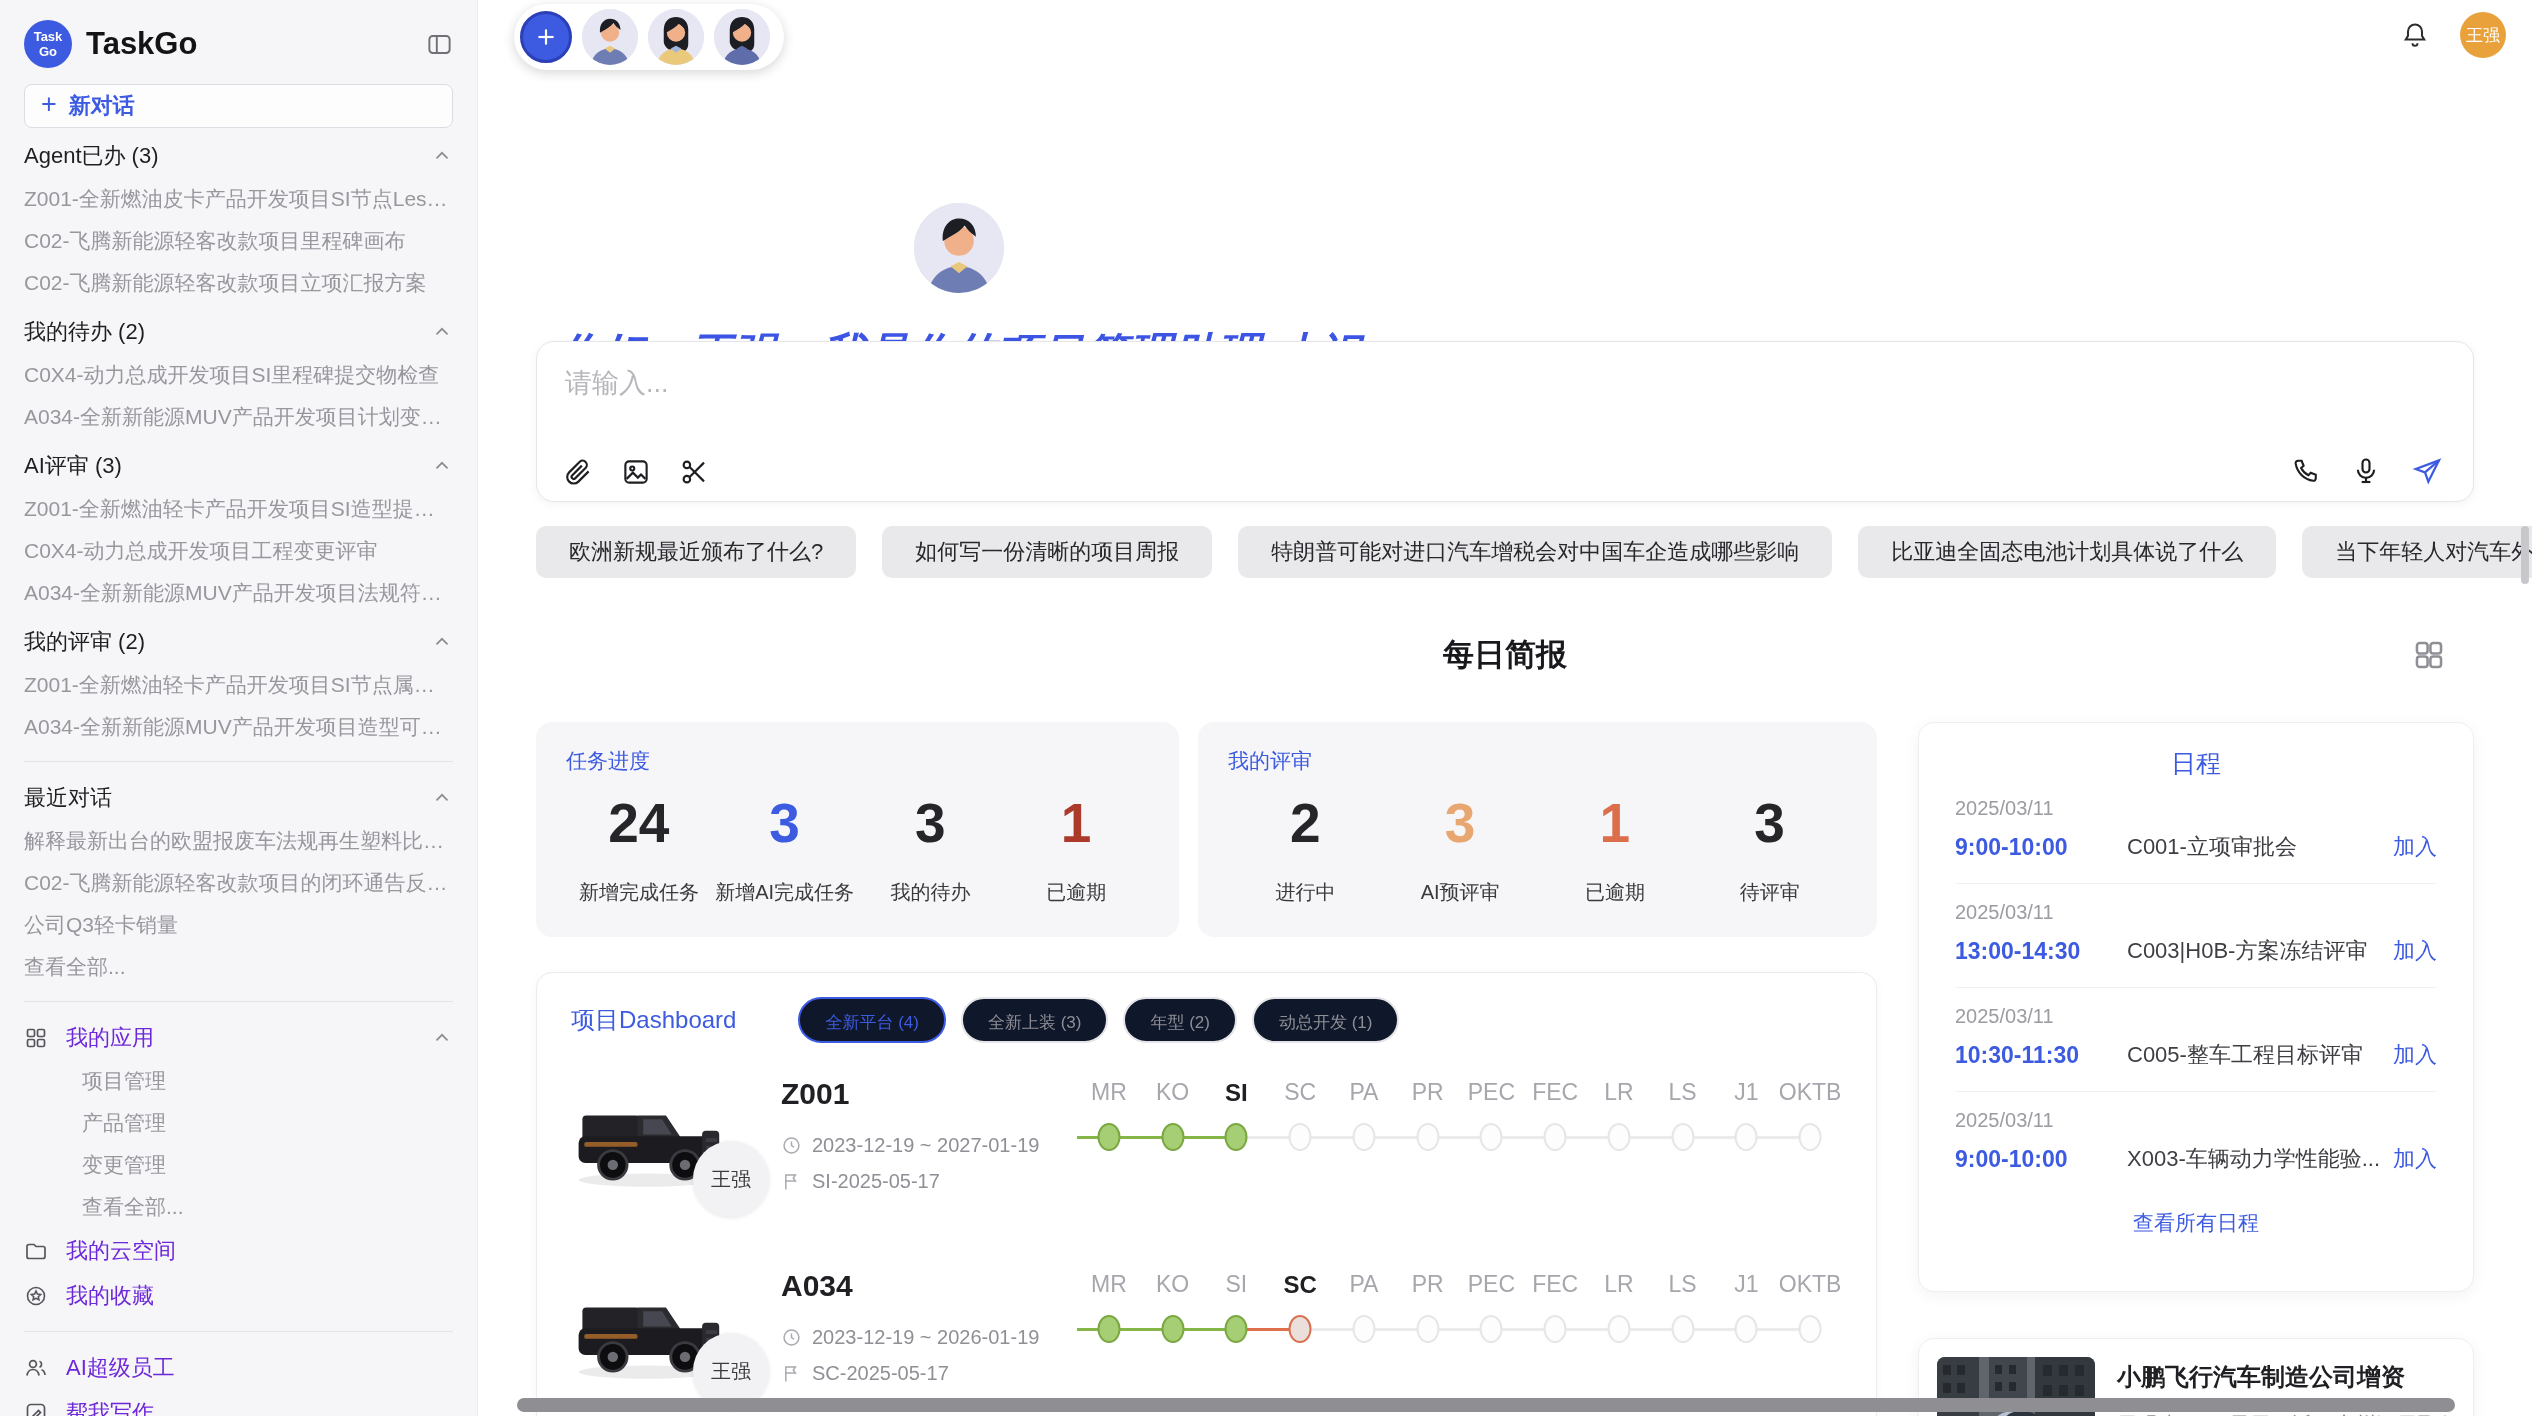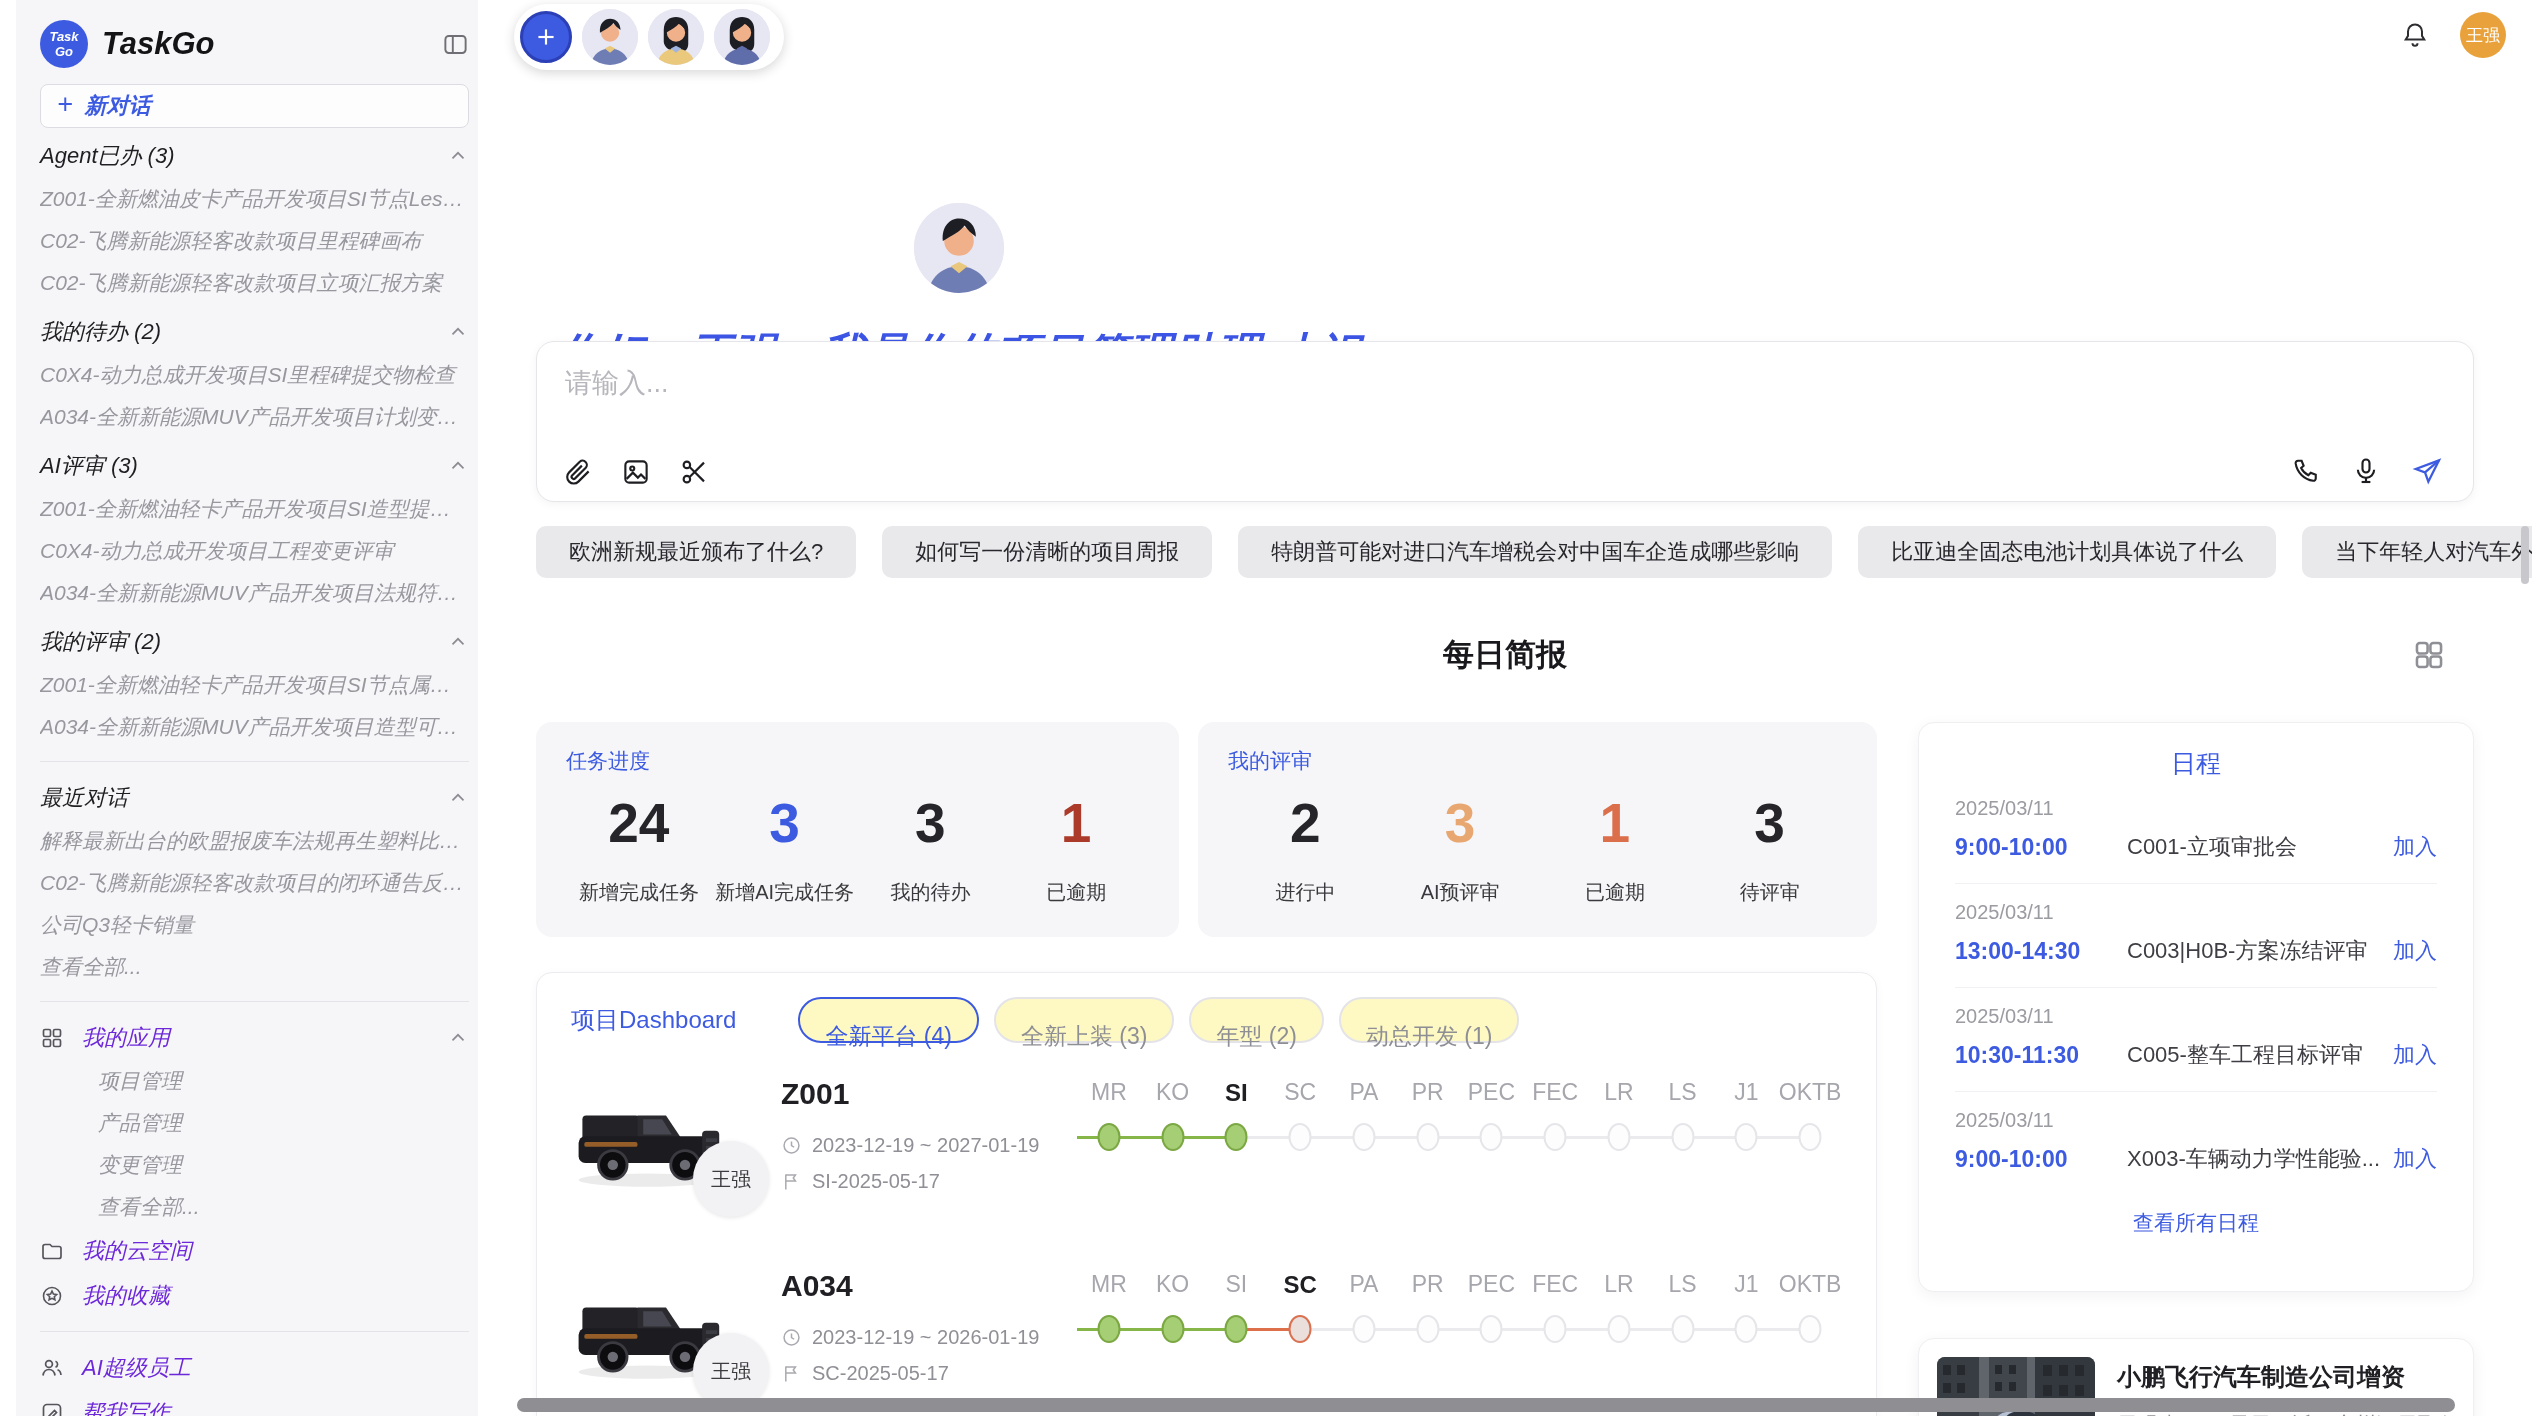--- a/index.html
+++ b/index.html
@@ -1,21 +1,21 @@
 <!DOCTYPE html>
 <html><head>
 <meta charset="utf-8">
 <style>
   *{margin:0;padding:0;box-sizing:border-box;}
   html,body{width:2532px;height:1416px;}
   body{position:relative;overflow:hidden;background:#fff;font-family:"Liberation Sans",sans-serif;-webkit-font-smoothing:antialiased;}
   svg{display:block;}
 
   
-  .sidebar{position:absolute;left:16px;top:0;width:478px;height:100%;background:#f6f6f8;border-right:1px solid #ebebee;padding:16px 24px;overflow:hidden;font-style:italic;}
+  .sidebar{position:absolute;left:0;top:0;width:478px;height:100%;background:#f6f6f8;border-right:1px solid #ebebee;padding:16px 24px;overflow:hidden;}
   .side-header{display:flex;align-items:center;height:56px;}
   .logo{width:48px;height:48px;border-radius:50%;background:#3d5be0;color:#fff;display:flex;flex-direction:column;align-items:center;justify-content:center;font-size:13px;line-height:15px;font-weight:700;flex:none;}
   .app-title{font-size:31px;font-weight:700;color:#141417;margin-left:14px;flex:1;}
   .panel-btn{color:#6f6f75;}
   .new-chat{margin-top:12px;height:44px;border:1px solid #dcdce2;background:#fdfdfe;border-radius:8px;display:flex;align-items:center;padding:0 16px;color:#3d5be0;font-size:22px;font-weight:600;}
   .new-chat .plus{font-size:27px;font-weight:400;margin-right:12px;margin-top:-3px;}
   .side-section-header{display:flex;align-items:center;justify-content:space-between;height:45px;color:#1f1f23;font-size:22px;margin-top:5px;}
   .side-item{height:42px;line-height:42px;color:#97979e;font-size:21px;white-space:nowrap;overflow:hidden;text-overflow:ellipsis;cursor:pointer;}
   .side-divider{height:1px;background:#e3e3e8;margin:13px 0;}
   .side-row{display:flex;align-items:center;height:45px;color:#6d28d9;font-size:22px;gap:18px;cursor:pointer;}
@@ -59,21 +59,21 @@
   .stat-grid{display:flex;margin-top:16px;}
   .stat{flex:1;text-align:center;}
   .stat .v{font-size:55px;font-weight:700;}
   .stat .l{font-size:20px;color:#3a3a3e;margin-top:24px;}
   .v-dark{color:#26262a;}.v-blue{color:#3d5be0;}.v-red{color:#ab3a2a;}.v-orange{color:#e8a770;}.v-orangered{color:#dc6f4b;}
 
   .dashboard{position:absolute;left:58px;top:972px;width:1341px;height:600px;background:#fff;border:1px solid #ececf0;border-radius:16px;box-shadow:0 2px 10px rgba(0,0,0,0.04);padding:24px 34px;overflow:hidden;}
   .dash-head{display:flex;align-items:center;}
   .dash-title{font-size:24px;color:#3d5be0;}
   .tabs{display:flex;gap:15px;margin-left:62px;}
-  .tab{height:46px;line-height:42px;border-radius:24px;padding:16px 25px;font-size:23px;border:2px solid #e4e4e8;color:#8e8e95;background:#fef9c3;cursor:pointer;white-space:nowrap;}
+  .tab{height:46px;line-height:42px;border-radius:24px;padding:3px 25px;font-size:17px;border:2px solid #e4e4e8;color:#8e8e95;background:#0f172a;cursor:pointer;white-space:nowrap;}
   .tab.active{border-color:#3d5be0;color:#3d5be0;}
 
   .project-row{position:relative;height:160px;margin-top:32px;display:flex;}
   .p-img{position:relative;width:152px;height:122px;flex:none;}
   .owner{position:absolute;right:-46px;bottom:-20px;width:76px;height:76px;border-radius:50%;background:#f2f2f5;display:flex;align-items:center;justify-content:center;font-size:20px;color:#3c3c40;box-shadow:0 1px 4px rgba(0,0,0,0.10);}
   .p-info{width:296px;margin-left:58px;flex:none;padding-top:2px;}
   .p-code{font-size:30px;font-weight:700;color:#202024;}
   .p-meta{display:flex;align-items:center;gap:10px;margin-top:23px;color:#8f8f96;font-size:20px;}
   .p-meta.second{margin-top:13px;}
   .p-meta .mi{color:#a9a9b0;}

